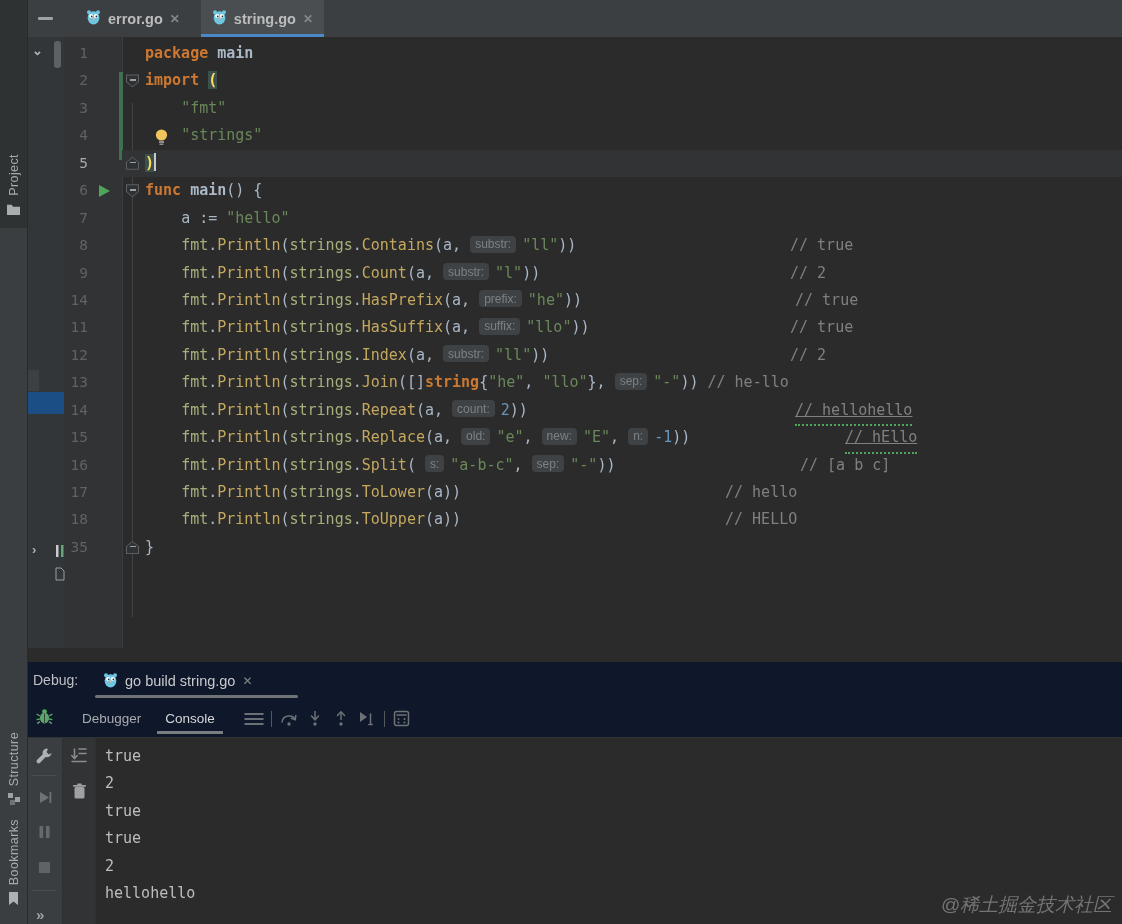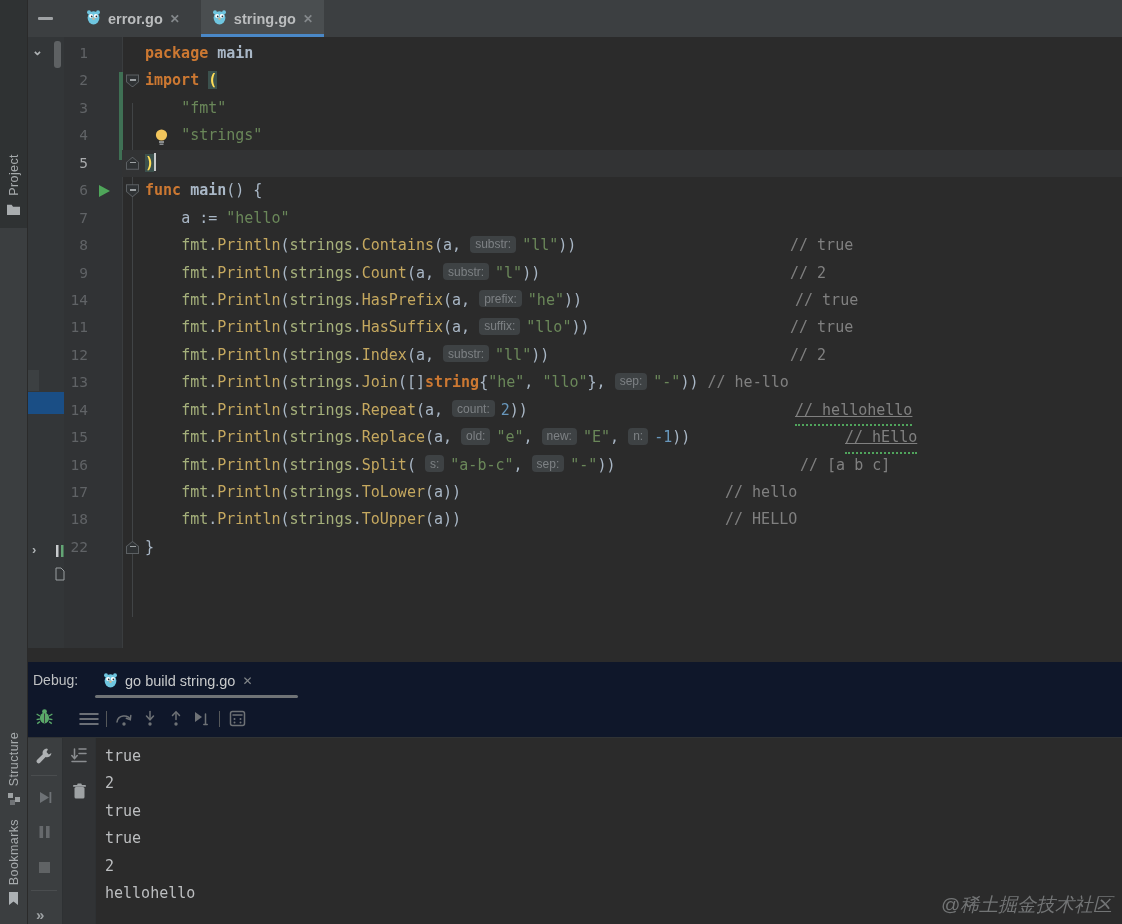--- a/index.html
+++ b/index.html
@@ -298,21 +298,21 @@
         </div>
       </div>
       <div class="row">
         <span class="num">18</span>
         <div class="rowmain">
           <span class="foldslot"></span>
           <div class="codecell"><span class="tk-txt">    </span><span class="tk-pkg">fmt</span><span class="tk-txt">.</span><span class="tk-fn">Println</span><span class="tk-txt">(</span><span class="tk-pkg">strings</span><span class="tk-txt">.</span><span class="tk-fn">ToUpper</span><span class="tk-txt">(</span><span class="tk-id">a</span><span class="tk-txt">))</span><span class="cmt-abs" style="left: 580px;">// HELLO</span></div>
         </div>
       </div>
       <div class="row">
-        <span class="num">22</span>
+        <span class="num">35</span>
         <div class="rowmain">
           <span class="foldslot">
             <span class="fold up">
               <span class="o"></span>
               <span class="i"></span>
               <span class="m"></span>
             </span>
           </span>
           <div class="codecell"><span class="tk-txt">}</span></div>
         </div>
@@ -353,20 +353,24 @@
             <circle cx="9.5" cy="4.6" r="2.4" fill="#59A869"></circle>
             <line x1="9.5" y1="6.5" x2="9.5" y2="16" stroke="#3B3E40" stroke-width="1"></line>
             <line x1="4.9" y1="9" x2="1.6" y2="7" stroke="#59A869" stroke-width="1.4"></line>
             <line x1="4.9" y1="12" x2="1.6" y2="12.6" stroke="#59A869" stroke-width="1.4"></line>
             <line x1="4.9" y1="14.6" x2="2.2" y2="16.6" stroke="#59A869" stroke-width="1.4"></line>
             <line x1="14.1" y1="9" x2="17.4" y2="7" stroke="#59A869" stroke-width="1.4"></line>
             <line x1="14.1" y1="12" x2="17.4" y2="12.6" stroke="#59A869" stroke-width="1.4"></line>
             <line x1="14.1" y1="14.6" x2="16.8" y2="16.6" stroke="#59A869" stroke-width="1.4"></line>
           </svg></span>
     </div>
+    <div id="dbg-tabs2" style="display:flex;margin-left:8px;">
+        <div class="dbg-tab2">Debugger</div>
+        <div class="dbg-tab2 active">Console</div>
+      </div>
     <div id="dbg-icons" style="display:flex;align-items:center;margin-left:14px;">
         <span class="icon-btn">
           <svg width="20" height="14" viewBox="0 0 20 14">
             <line x1="1" y1="2" x2="19" y2="2" stroke="#8A8D90" stroke-width="1.5" fill="none" stroke-linecap="round"></line>
             <line x1="1" y1="7" x2="19" y2="7" stroke="#8A8D90" stroke-width="1.5" fill="none" stroke-linecap="round"></line>
             <line x1="1" y1="12" x2="19" y2="12" stroke="#8A8D90" stroke-width="1.5" fill="none" stroke-linecap="round"></line>
           </svg>
         </span>
         <span class="vsep"></span>
         <span class="icon-btn">

